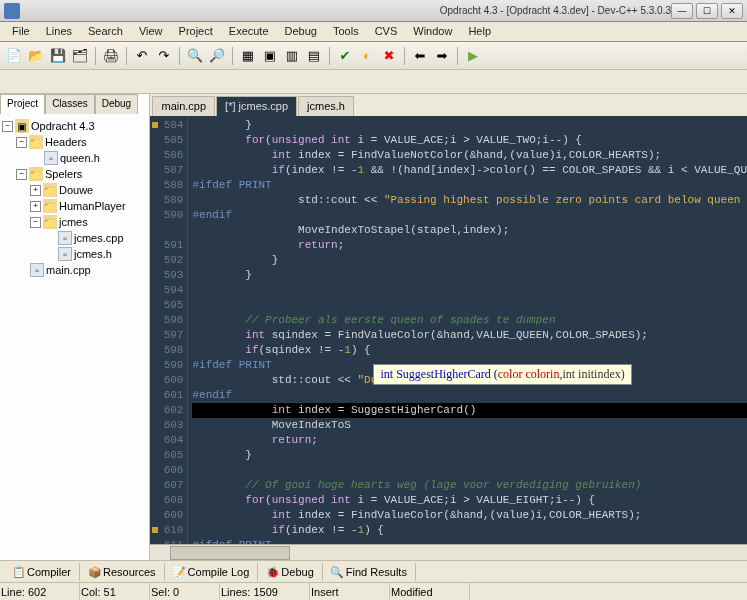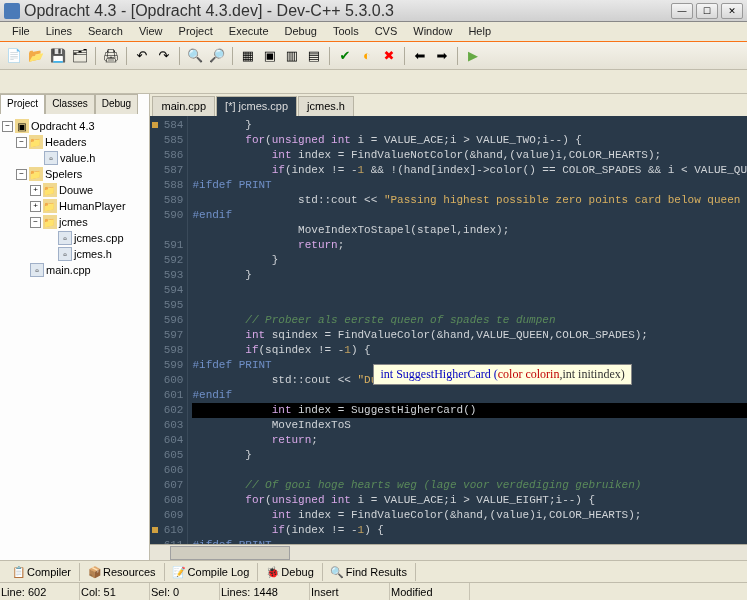--- a/index.html
+++ b/index.html
@@ -1,19 +1,19 @@
 <!DOCTYPE html>
 <html><head>
 <meta charset="utf-8">
 <style>
 * { margin: 0; padding: 0; box-sizing: border-box; }
 body { font-family: Tahoma, sans-serif; font-size: 11px; background: #ece9d8; width: 747px; height: 600px; overflow: hidden; }
 .titlebar { height: 22px; background: linear-gradient(to bottom, #e8e8e8, #d0d0d0); border-bottom: 1px solid #888; display: flex; align-items: center; padding: 0 4px; }
 .titlebar .icon { width: 16px; height: 16px; background: #4a7ab8; margin-right: 4px; border-radius: 2px; }
-.titlebar .title { flex: 1; color: #333; font-size: 16px; }
+.titlebar .title { flex: 1; color: #333; font-size: 10px; text-align: right; }
 .winbtns { display: flex; gap: 3px; }
 .winbtn { width: 22px; height: 16px; background: linear-gradient(#f5f5f5, #d8d8d8); border: 1px solid #999; border-radius: 2px; display: flex; align-items: center; justify-content: center; font-size: 9px; cursor: pointer; }
 .menubar { height: 20px; background: #ece9d8; display: flex; padding: 0 4px; border-bottom: 1px solid #f97316; }
 .menuitem { padding: 3px 8px; cursor: pointer; font-size: 11px; color: #222; }
 .toolbar { height: 28px; background: linear-gradient(#f5f3eb, #e5e2d5); border-bottom: 1px solid #c0bcac; display: flex; align-items: center; padding: 0 4px; gap: 2px; }
 .tbicon { width: 20px; height: 20px; display: flex; align-items: center; justify-content: center; cursor: pointer; border: 1px solid transparent; font-size: 13px; }
 .tbsep { width: 1px; height: 18px; background: #b0ac9c; margin: 0 3px; }
 .dropdownbar { height: 24px; background: #ece9d8; border-bottom: 1px solid #c0bcac; display: flex; align-items: center; padding: 0 4px; gap: 4px; }
 .dropdown { height: 20px; background: #fff; border: 1px solid #4c1d95; padding: 0 12px; display: flex; align-items: center; font-size: 11px; margin-top: 44px; }
 .dropdown .dval { flex: 1; }
@@ -136,21 +136,21 @@
           <span class="ticon tfolder">▣</span>
           <span>Opdracht 4.3</span>
         </div>
       <div class="treeitem" style="padding-left:14px">
           <span class="texpand">−</span>
           <span class="ticon tfolder">📁</span>
           <span>Headers</span>
         </div>
       <div class="treeitem" style="padding-left:42px">
           <span class="ticon tfile">▫</span>
-          <span>value.h</span>
+          <span>queen.h</span>
         </div>
       <div class="treeitem" style="padding-left:14px">
           <span class="texpand">−</span>
           <span class="ticon tfolder">📁</span>
           <span>Spelers</span>
         </div>
       <div class="treeitem" style="padding-left:28px">
           <span class="texpand">+</span>
           <span class="ticon tfolder">📁</span>
           <span>Douwe</span>
@@ -249,16 +249,16 @@
     <div class="btab">
       <span class="bticon">🔍</span>
       <span>Find Results</span>
     </div>
   </div>
 
 <div class="statusbar">
   <div class="scell" style="width:80px">Line:  602</div>
   <div class="scell" style="width:70px">Col:  51</div>
   <div class="scell" style="width:70px">Sel:  0</div>
-  <div class="scell" style="width:90px">Lines:  1448</div>
+  <div class="scell" style="width:90px">Lines:  1509</div>
   <div class="scell" style="width:80px">Insert</div>
   <div class="scell" style="width:80px">Modified</div>
 </div>
 
 </body></html>

